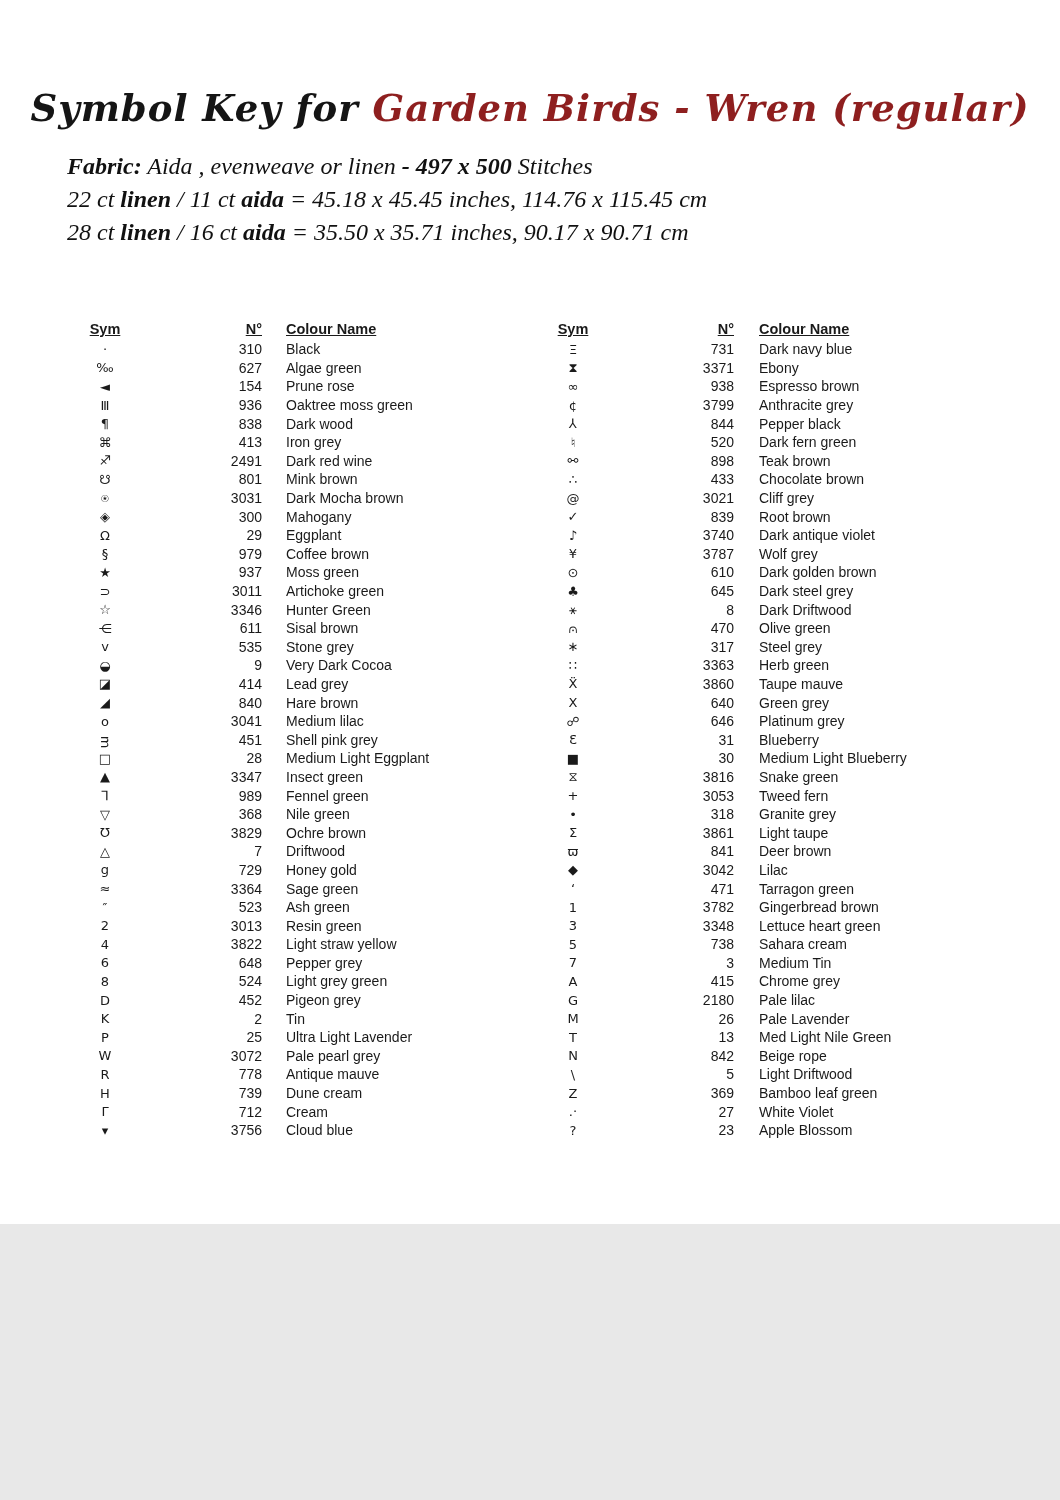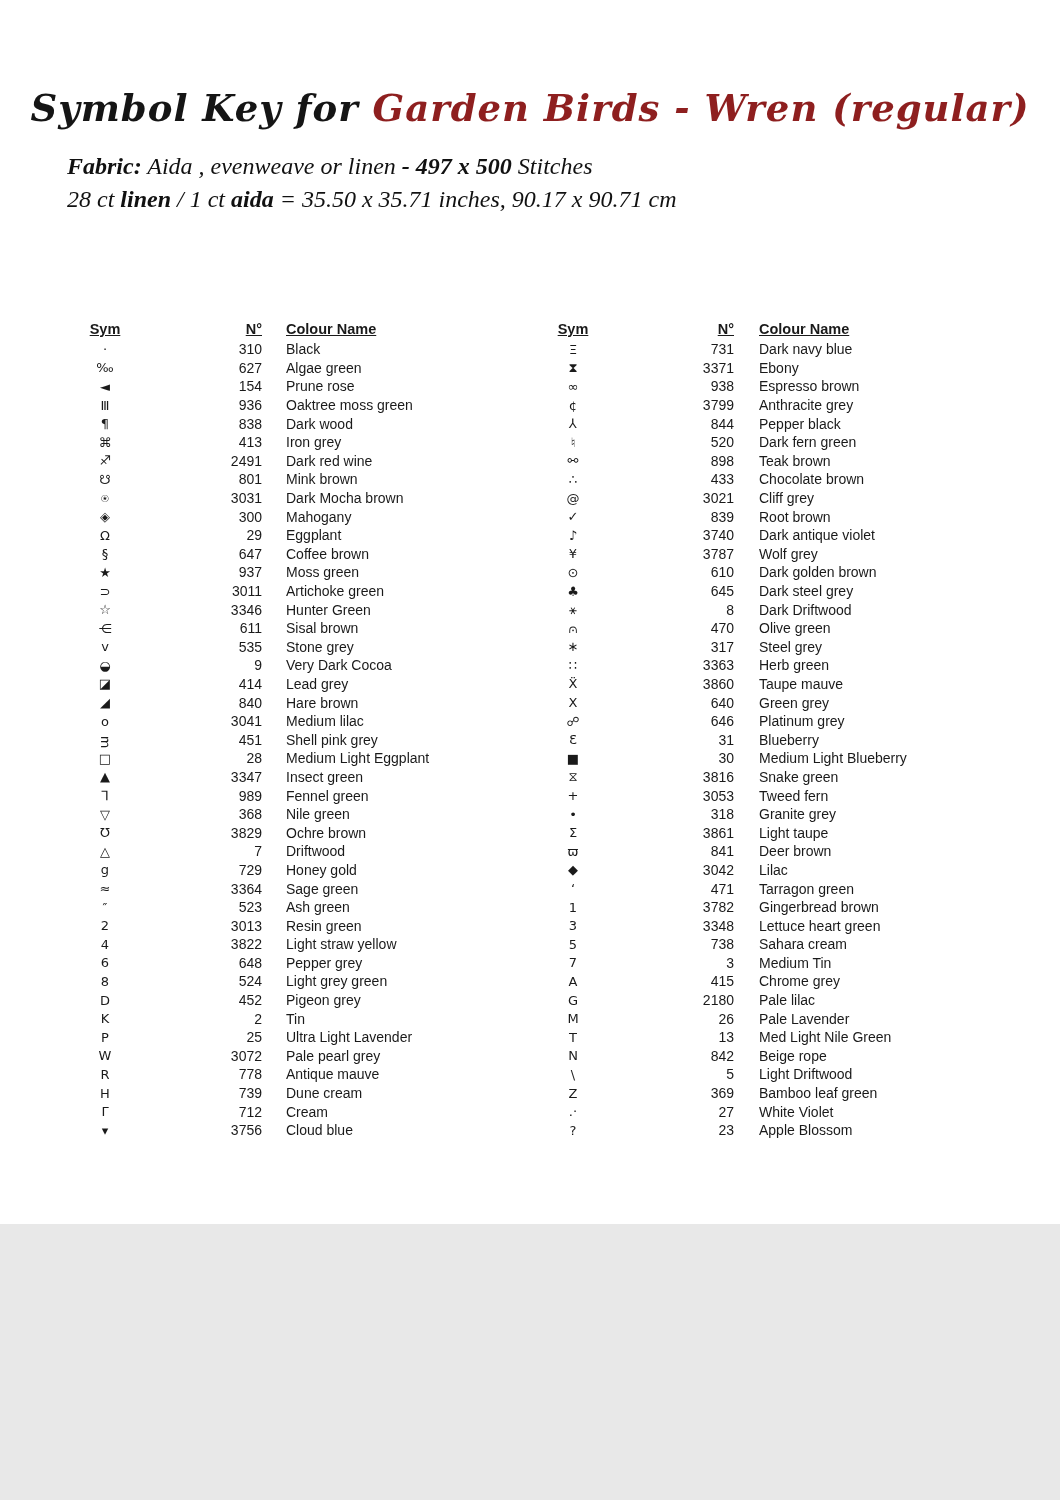--- a/index.html
+++ b/index.html
@@ -48,21 +48,22 @@
 <body>
 
 <div class="page">
 
   <div class="title">
     <span class="t-black">Symbol Key for </span><span class="t-red"> Garden Birds - Wren (regular)</span>
   </div>
 
   <div class="fabric" id="fabric">
       <div><span class="seg-b">Fabric:</span><span class="seg">  Aida , evenweave or  linen </span><span class="seg-b">- 497 x 500</span><span class="seg"> Stitches</span></div>
-      <div><span class="seg">28 ct </span><span class="seg-b">linen</span><span class="seg"> / 1 ct </span><span class="seg-b">aida</span><span class="seg"> = 35.50 x 35.71 inches, 90.17 x 90.71 cm</span></div>
+      <div><span class="seg">22 ct </span><span class="seg-b">linen</span><span class="seg"> / 11 ct </span><span class="seg-b">aida</span><span class="seg"> = 45.18 x 45.45 inches, 114.76 x 115.45 cm</span></div>
+      <div><span class="seg">28 ct </span><span class="seg-b">linen</span><span class="seg"> / 16 ct </span><span class="seg-b">aida</span><span class="seg"> = 35.50 x 35.71 inches, 90.17 x 90.71 cm</span></div>
     </div>
 
   <div class="tables">
 
     <div class="key-col col-left" id="left-col">
       <div class="key-row header">
         <span class="cell c-sym hdr">Sym</span>
         <span class="cell c-num hdr">N°</span>
         <span class="cell c-name hdr">Colour Name</span>
       </div>
@@ -116,21 +117,21 @@
           <span class="cell c-num">300</span>
           <span class="cell c-name">Mahogany</span>
         </div>
         <div class="key-row">
           <span class="cell c-sym">Ω</span>
           <span class="cell c-num">29</span>
           <span class="cell c-name">Eggplant</span>
         </div>
         <div class="key-row">
           <span class="cell c-sym">§</span>
-          <span class="cell c-num">647</span>
+          <span class="cell c-num">979</span>
           <span class="cell c-name">Coffee brown</span>
         </div>
         <div class="key-row">
           <span class="cell c-sym">★</span>
           <span class="cell c-num">937</span>
           <span class="cell c-name">Moss green</span>
         </div>
         <div class="key-row">
           <span class="cell c-sym">⊃</span>
           <span class="cell c-num">3011</span>

